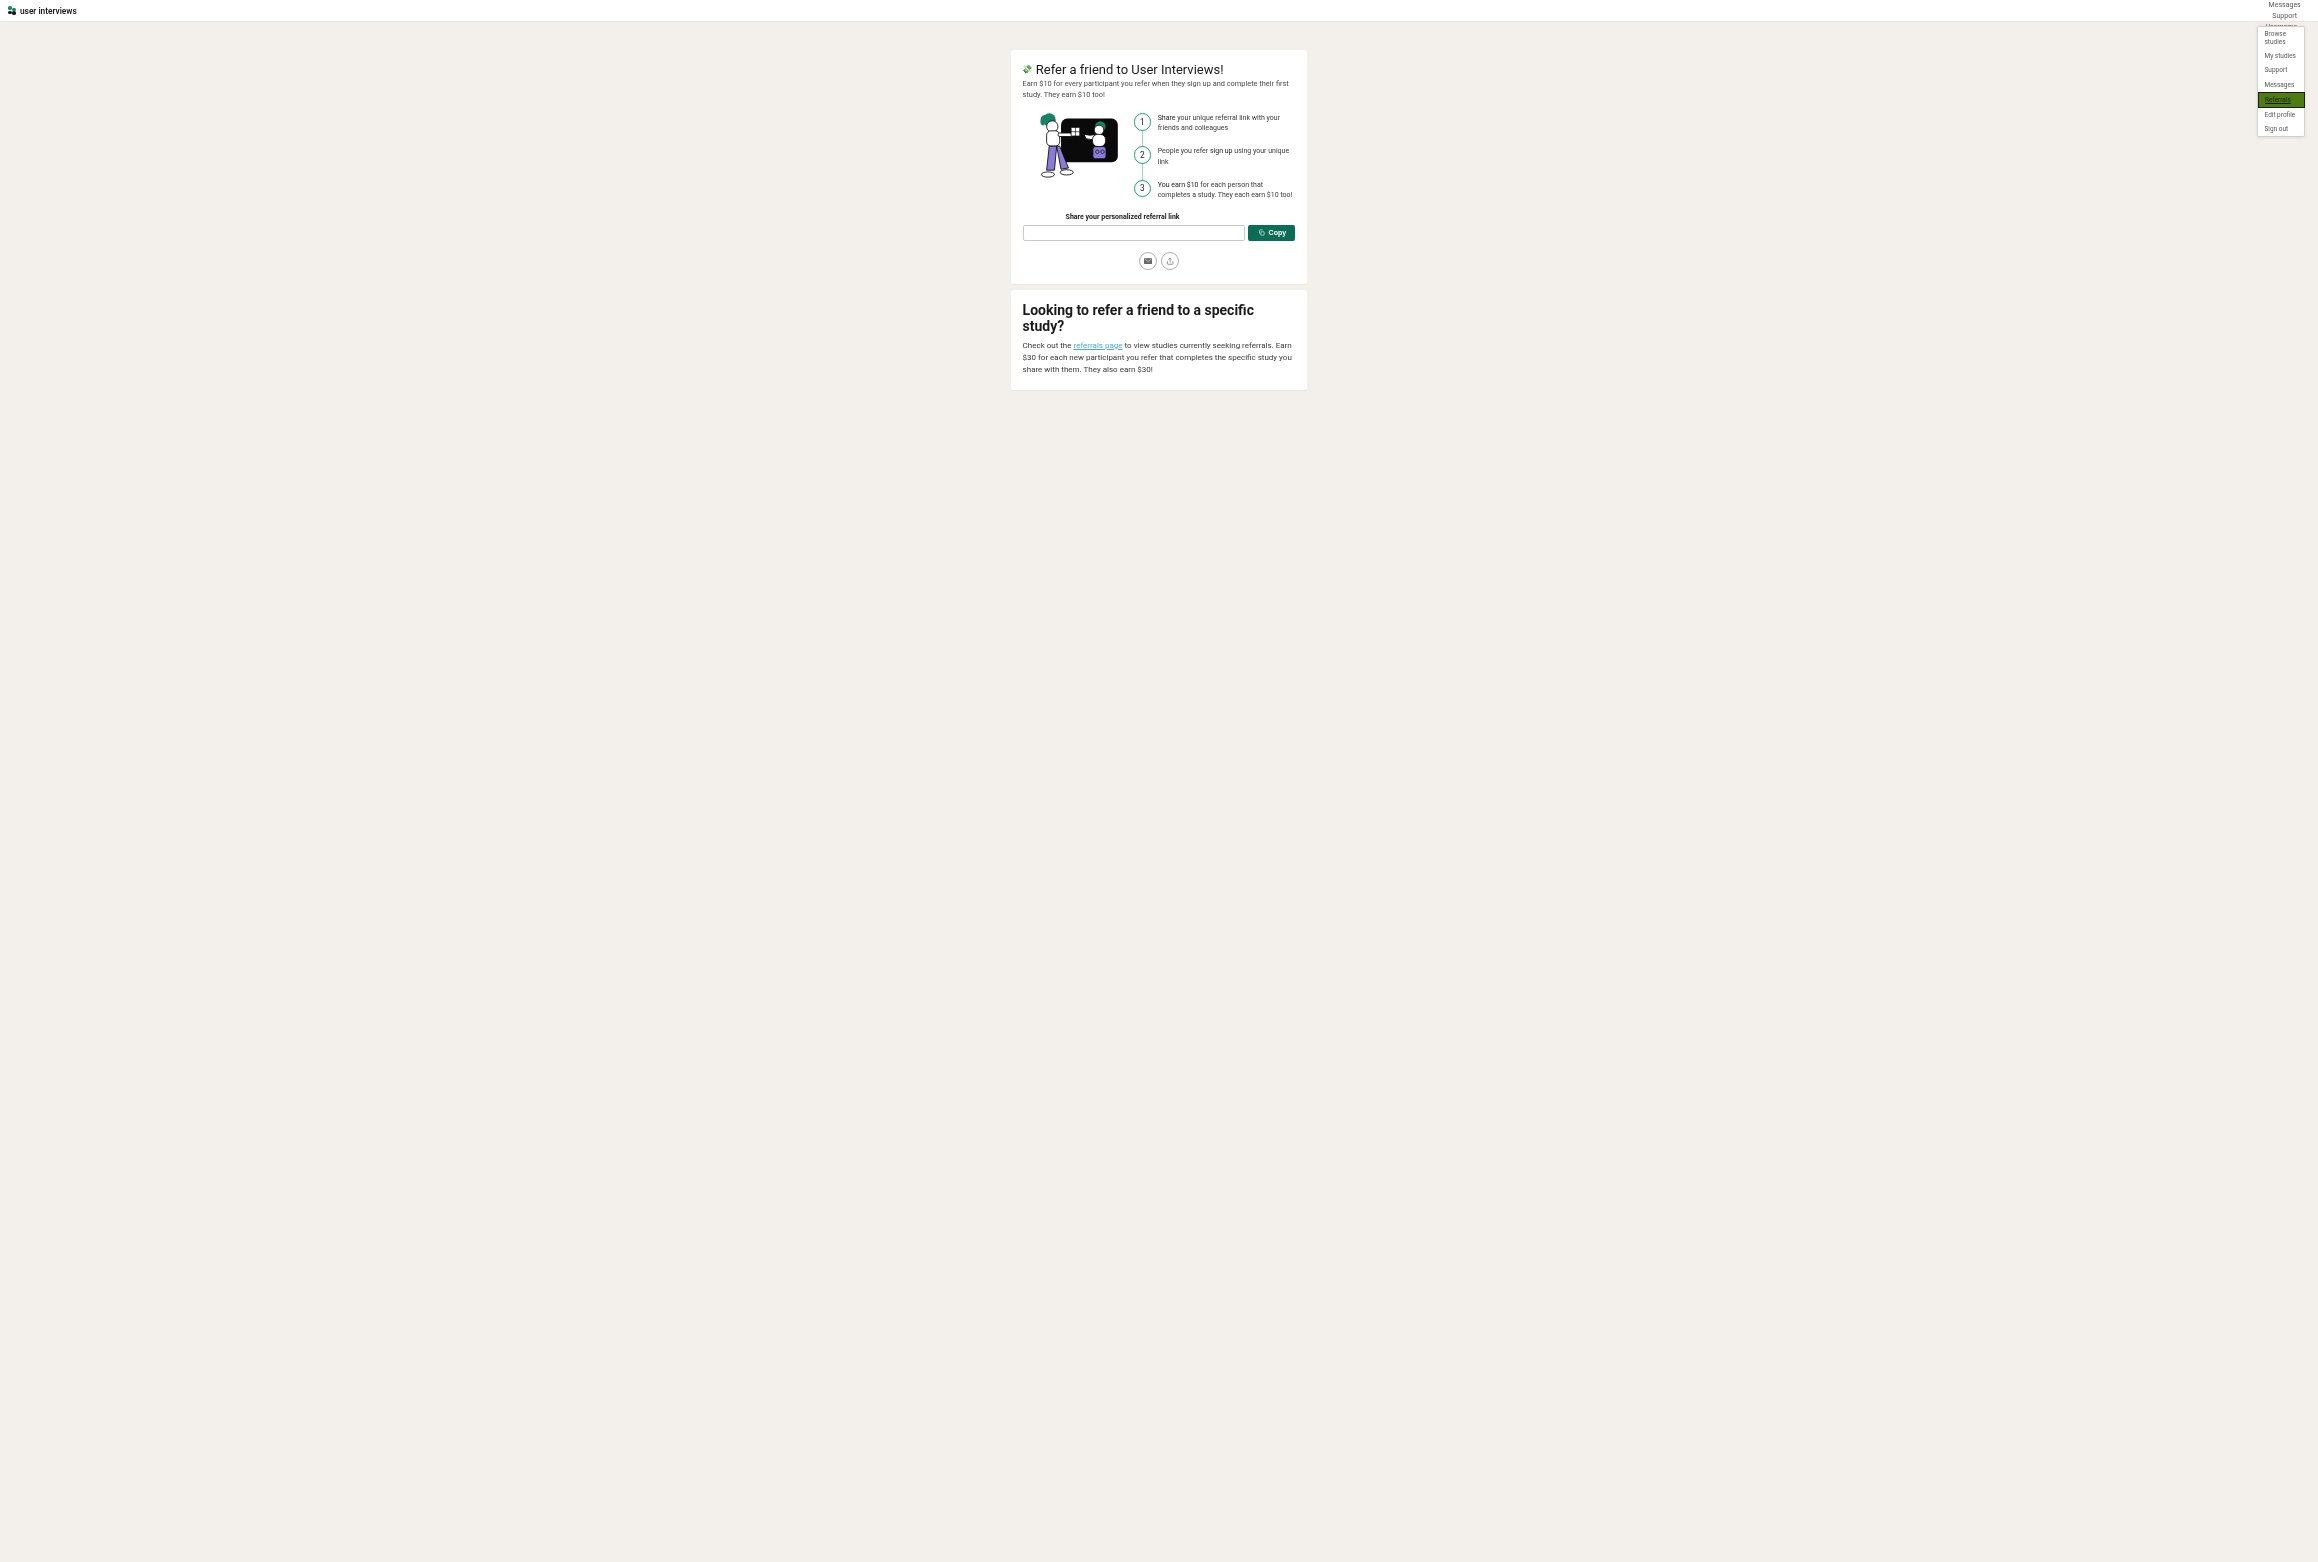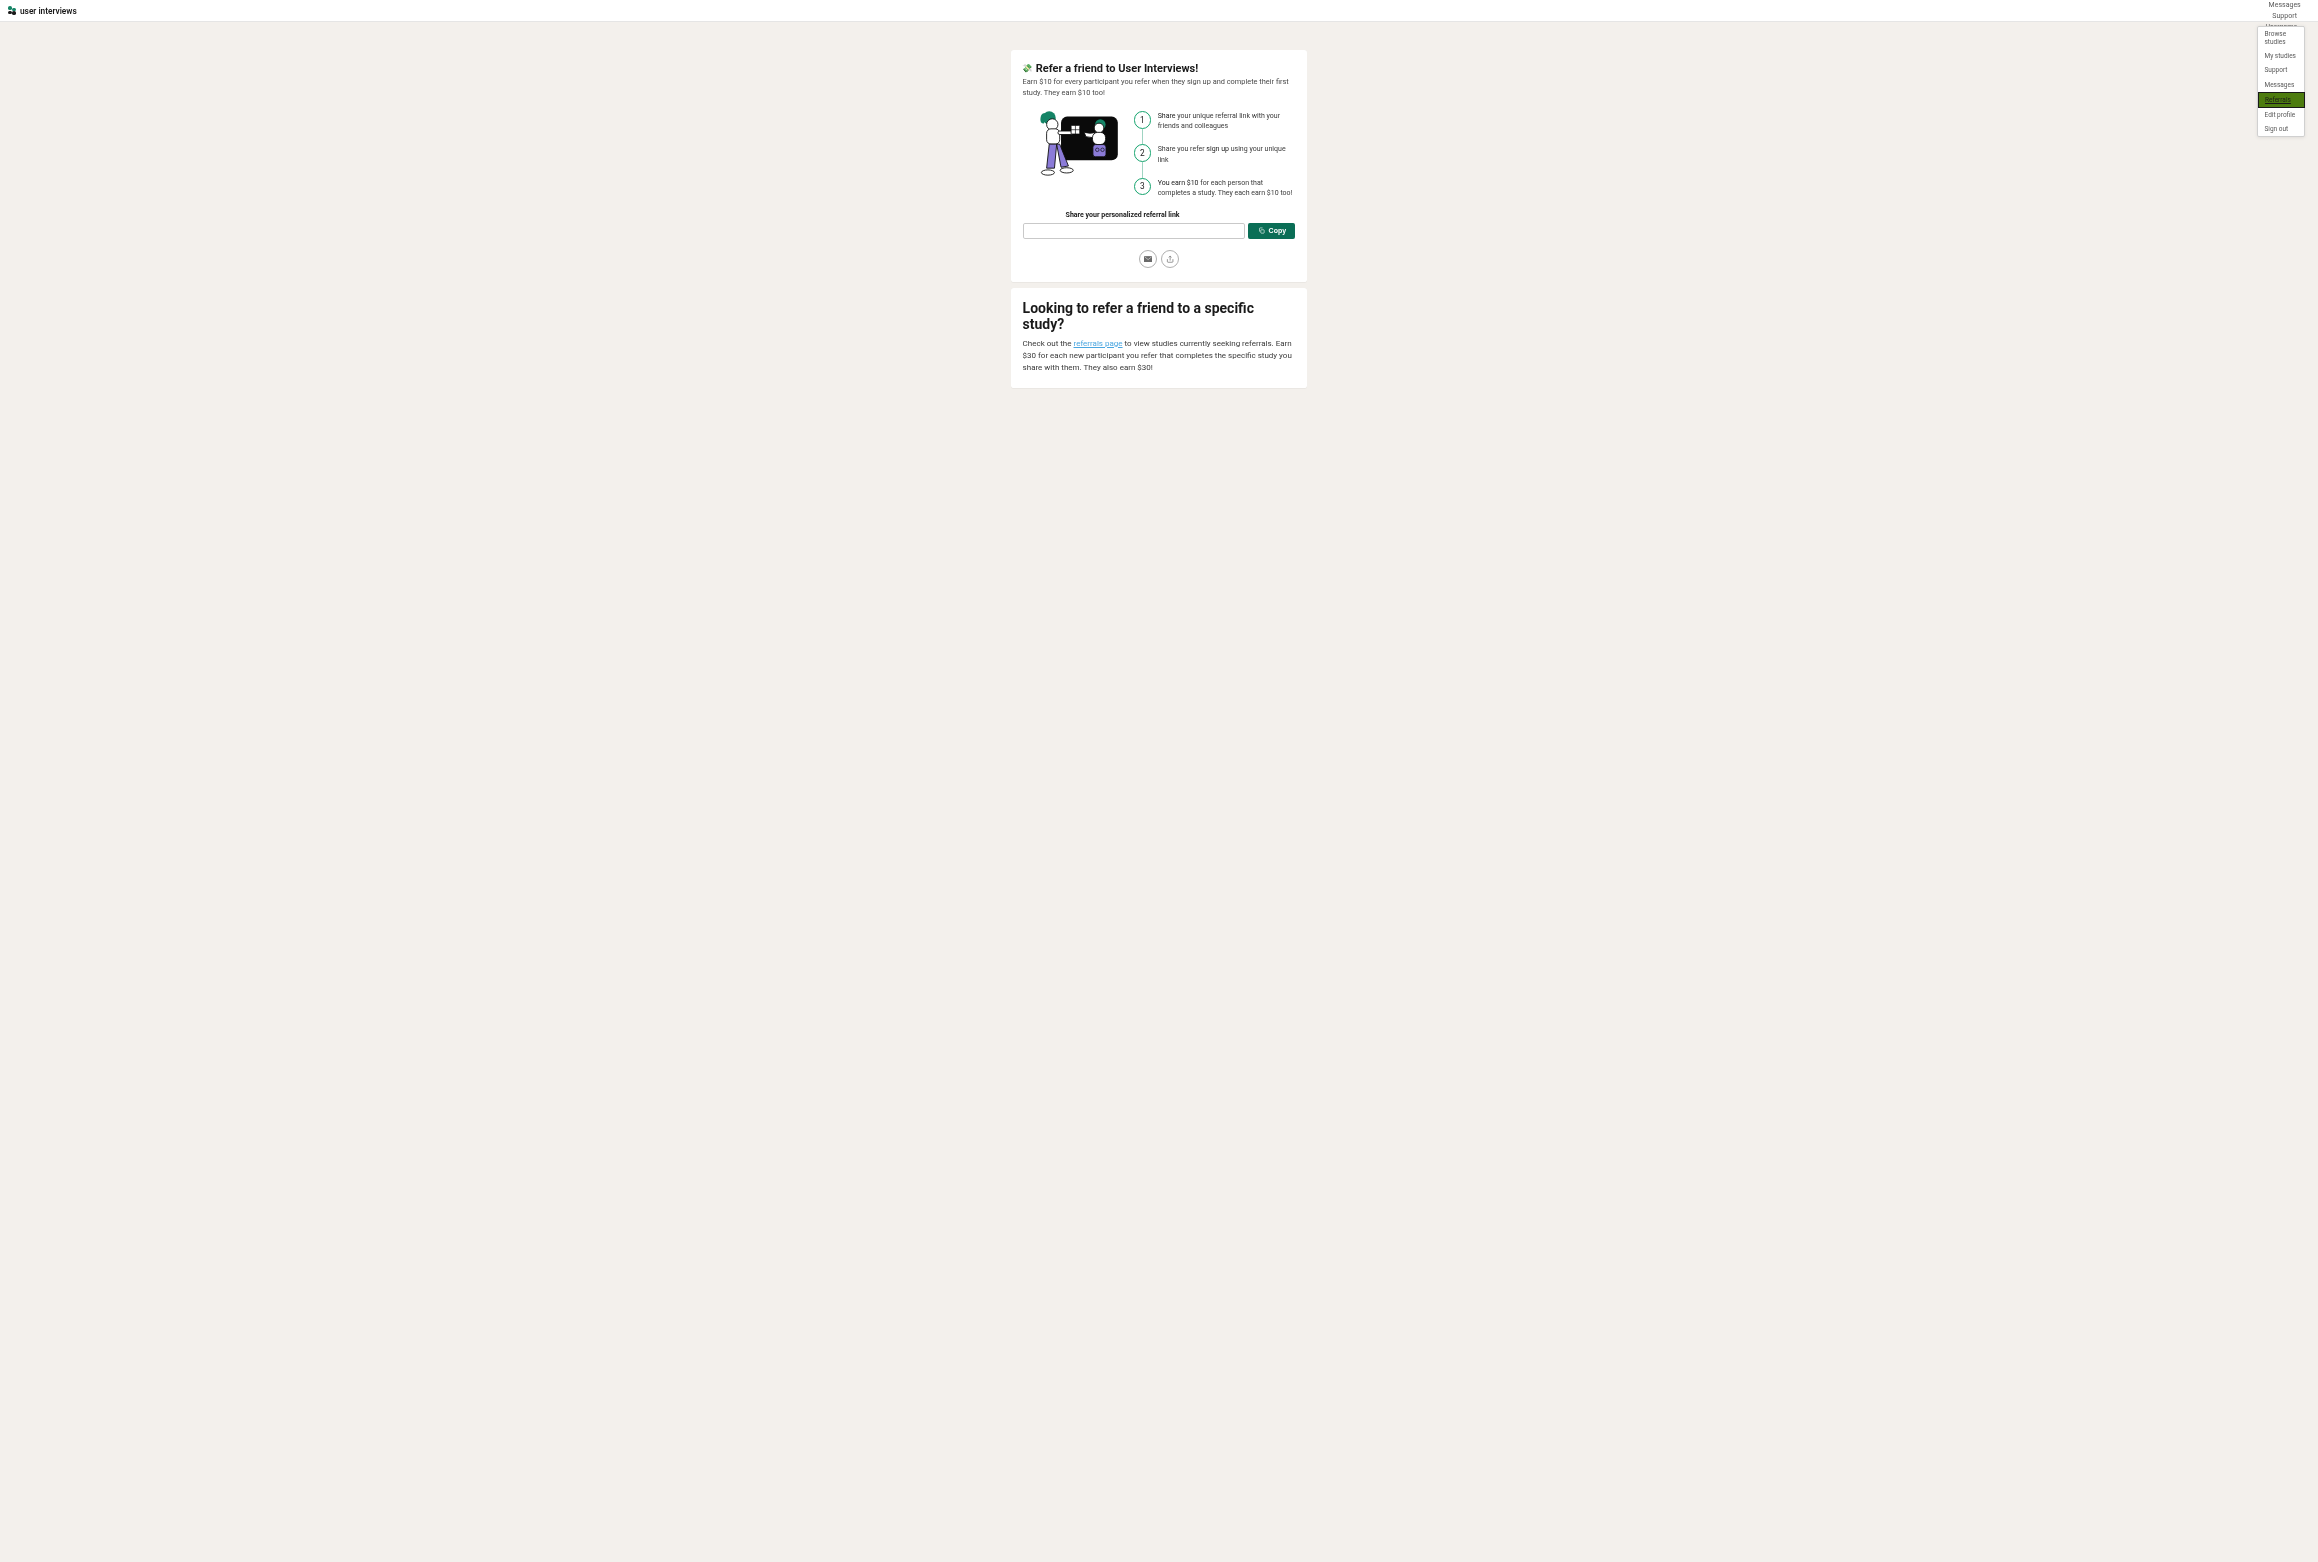--- a/index.html
+++ b/index.html
@@ -98,22 +98,22 @@
       padding: 11.6px 11.6px 14px 11.6px;
       margin-bottom: 6px;
     }
     .card-title-row {
       display: flex;
       align-items: center;
       gap: 2.8px;
       margin-bottom: 2.8px;
     }
     .card-title {
-      font-size: 11px;
-      font-weight: 700;
+      font-size: 13px;
+      font-weight: 400;
       color: #1a1a1a;
     }
     .card-subtitle {
       font-size: 7.4px;
       color: #4a4a4a;
       line-height: 1.4;
       margin-bottom: 10.2px;
     }
     .steps-row {
       display: flex;
@@ -314,21 +314,21 @@
             <div class="step-num">1</div>
             <div class="step-line"></div>
             <div class="step-text">
               <b>Share</b><span> your unique referral link with your friends and colleagues</span>
             </div>
           </div>
           <div class="step">
             <div class="step-num">2</div>
             <div class="step-line"></div>
             <div class="step-text">
-              <span>Share you refer </span><b>sign up</b><span> using your unique link</span>
+              <span>People you refer </span><b>sign up</b><span> using your unique link</span>
             </div>
           </div>
           <div class="step">
             <div class="step-num">3</div>
             <div class="step-text">
               <b>You earn $10</b><span> for each person that completes a study. They each earn $10 too!</span>
             </div>
           </div>
         </div>
       </div>

